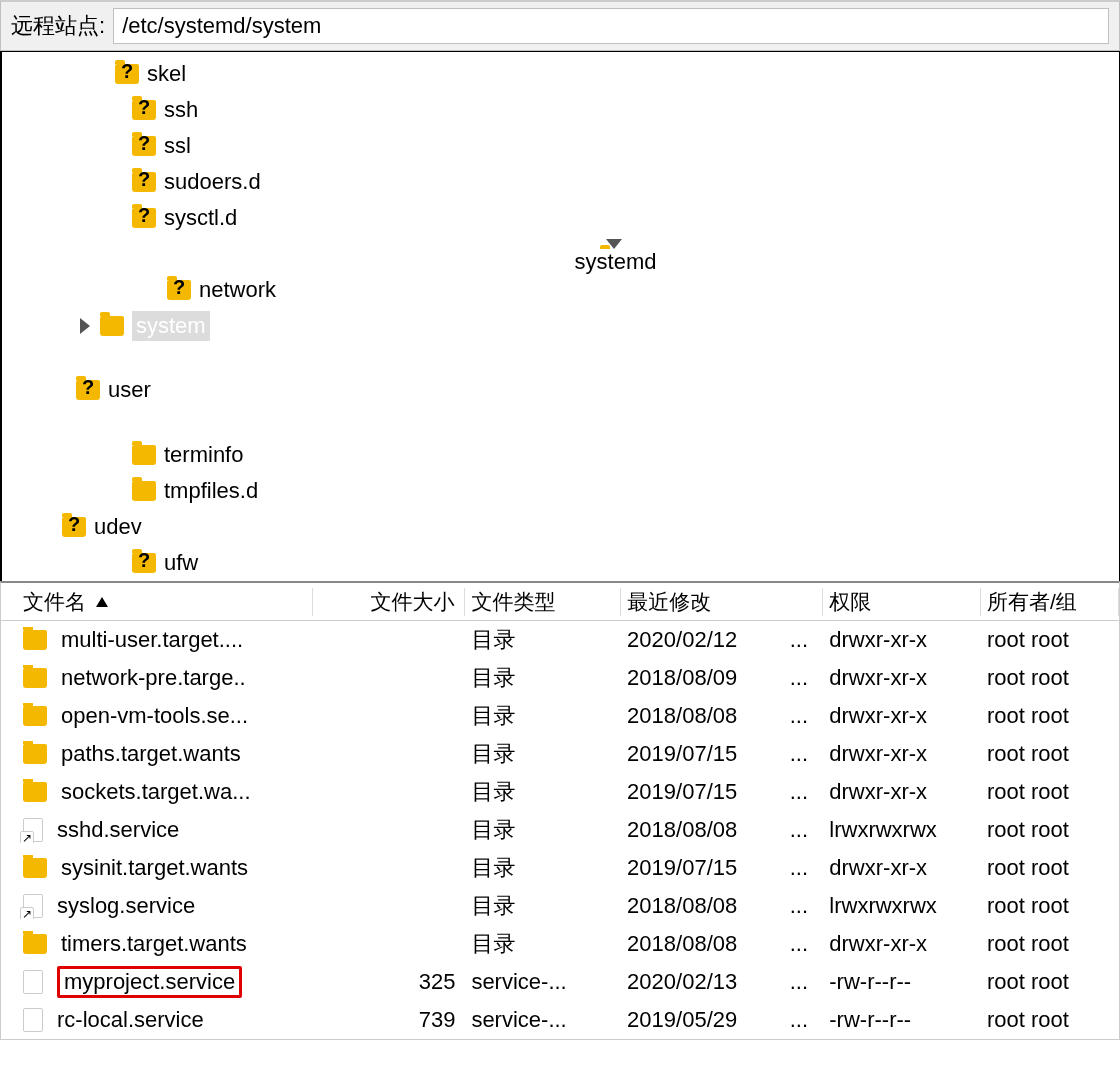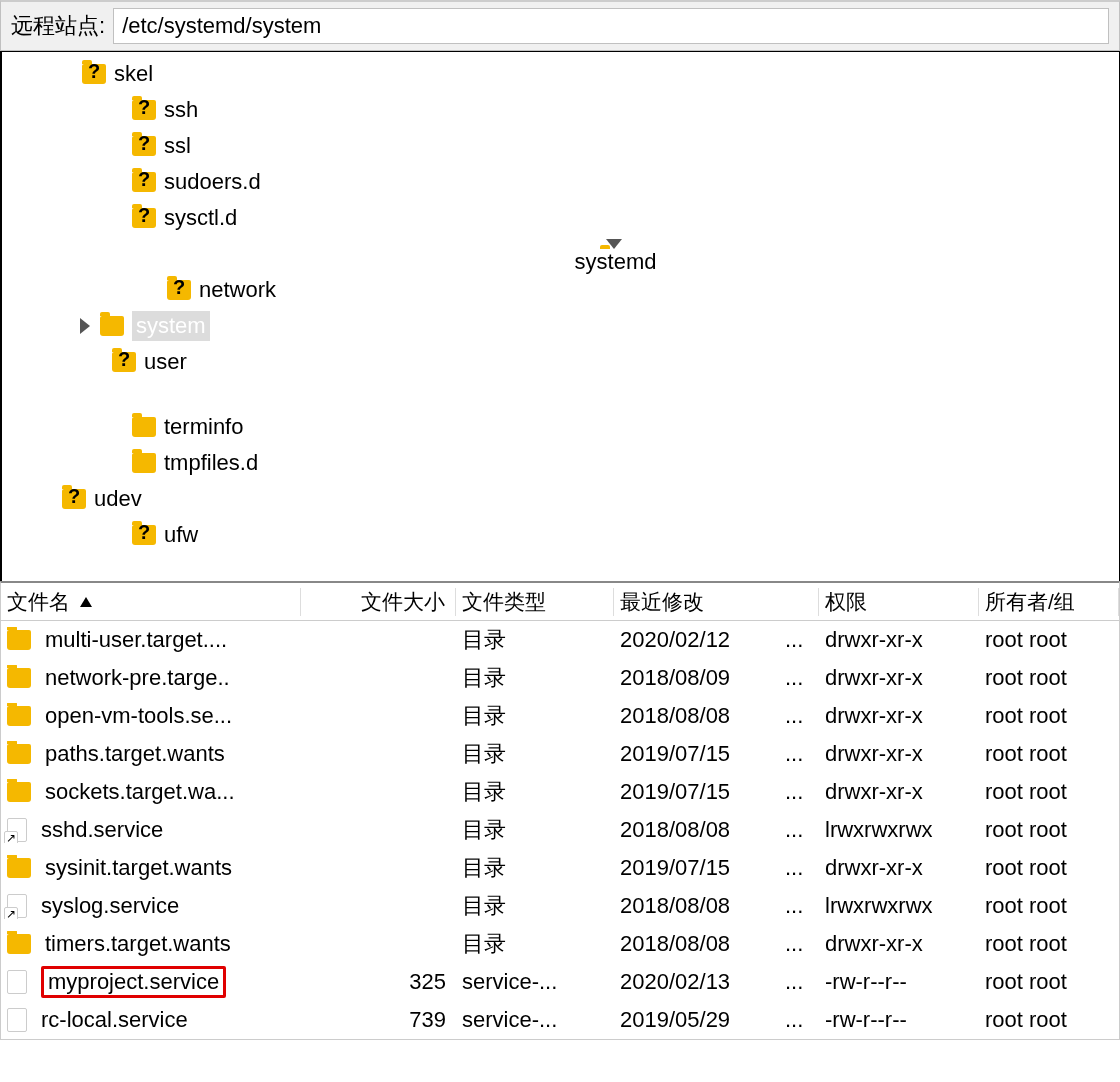--- a/index.html
+++ b/index.html
@@ -16,40 +16,40 @@
 .folder-icon { width: 24px; height: 20px; background: #f5b800; border-radius: 2px 2px 3px 3px; margin-right: 8px; position: relative; }
 .folder-icon::before { content:""; position:absolute; top:-4px; left:0; width:10px; height:4px; background:#f5b800; border-radius:2px 2px 0 0; }
 .folder-icon.q::after { content:"?"; position:absolute; top:-4px; left:6px; font-size:20px; font-weight:bold; color:#000; }
 .file-icon { width: 20px; height: 24px; border: 1px solid #ccc; background: #fff; margin-right: 8px; border-radius: 2px; position: relative; }
 .file-icon.link::before { content:"↗"; position:absolute; bottom:-4px; left:-4px; font-size:12px; background:#fff; border:1px solid #ccc; width:12px; height:12px; line-height:12px; text-align:center; border-radius:2px; }
 .list-panel { border: 1px solid #ccc; border-top: 2px solid #888; }
 .list-header, .list-row { display: flex; align-items: center; height: 38px; font-size: 22px; }
 .list-header { border-bottom: 1px solid #ccc; background: #fff; font-size: 21px; }
 .list-header .cell { border-right: 1px solid #ddd; }
 .cell { padding: 0 6px; overflow: hidden; white-space: nowrap; text-overflow: ellipsis; }
-.c-name  { width: 300px; display:flex; align-items:center; gap:6px; }
+.c-name  { width: 300px; display:flex; align-items:center; gap:6px;margin-left:16px; }
 .c-size  { width: 155px; text-align: right; padding-right: 10px; }
 .c-type  { width: 158px; }
 .c-date  { width: 165px; }
 .c-dots  { width: 40px; }
 .c-perm  { width: 160px; }
 .c-owner { width: 140px; }
 .sort-arrow { display:inline-block; margin-left:4px; border-left:6px solid transparent; border-right:6px solid transparent; border-bottom:10px solid #000; vertical-align: middle; }
 .hl-name { border: 3px solid #e00000; border-radius: 2px; padding: 0 4px; }
 </style>
 </head>
 <body>
 
 <div class="pathbar">
   <span class="pathbar-label">远程站点:</span>
   <input class="path-input" value="/etc/systemd/system" style="">
 </div>
 
 <div class="tree-panel" id="tree">
-    <div class="tree-item" style="padding-left: 80px;">
+    <div class="tree-item" style="padding-left: 113px;">
       <div class="folder-icon q"></div>
       <span class="label">skel</span>
     </div>
     <div class="tree-item" style="padding-left: 130px;">
       <div class="folder-icon q"></div>
       <span class="label">ssh</span>
     </div>
     <div class="tree-item" style="padding-left: 130px;">
       <div class="folder-icon q"></div>
       <span class="label">ssl</span>
@@ -69,21 +69,21 @@
     </div>
     <div class="tree-item" style="padding-left: 165px;">
       <div class="folder-icon q"></div>
       <span class="label">network</span>
     </div>
     <div class="tree-item sel" style="padding-left: 78px;">
       <div class="expander right"></div>
       <div class="folder-icon"></div>
       <span class="label">system</span>
     </div>
-    <div class="tree-item" style="padding-left: 110px;">
+    <div class="tree-item" style="padding-left: 74px; margin-top: 28px;">
       <div class="folder-icon q"></div>
       <span class="label">user</span>
     </div>
     <div class="tree-item" style="padding-left: 130px; margin-top: 29px;">
       <div class="folder-icon"></div>
       <span class="label">terminfo</span>
     </div>
     <div class="tree-item" style="padding-left: 130px;">
       <div class="folder-icon"></div>
       <span class="label">tmpfiles.d</span>

